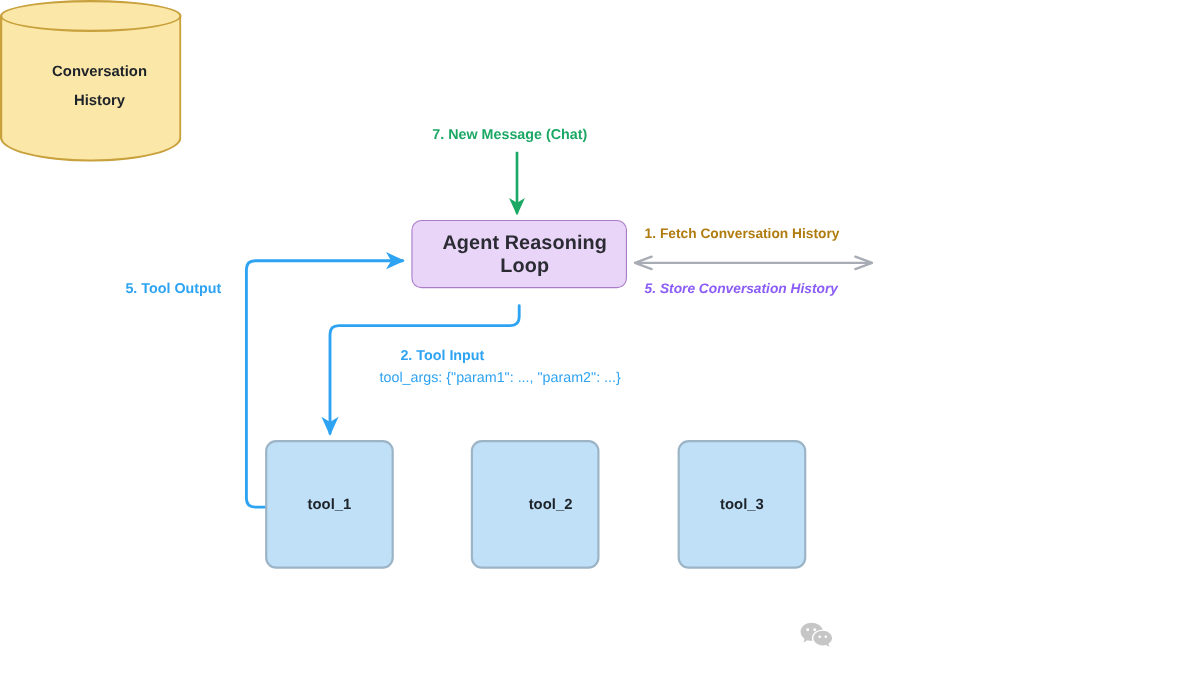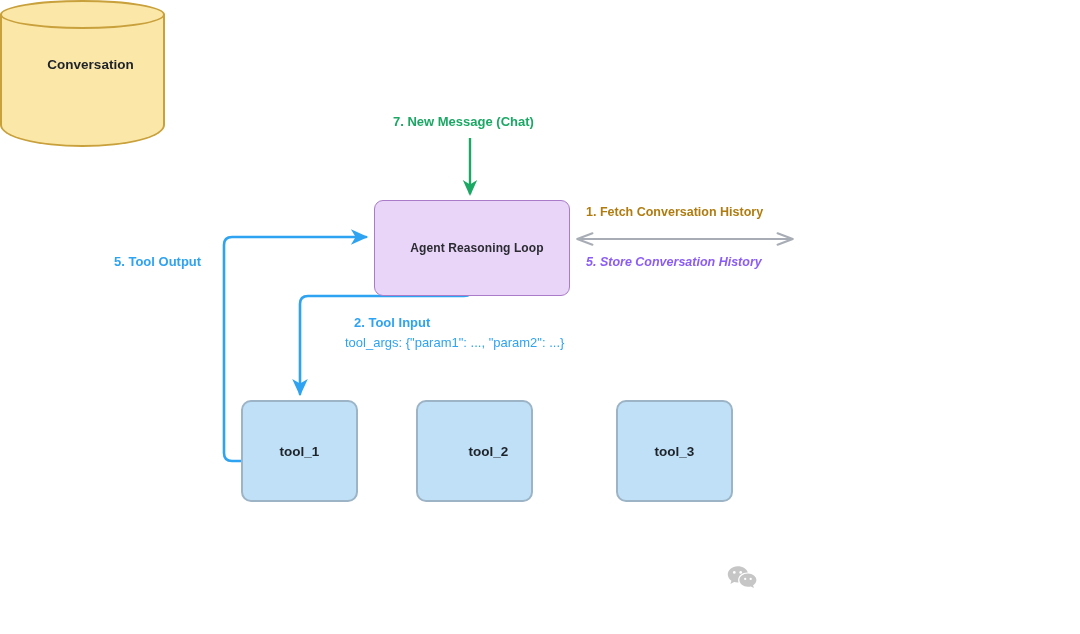--- a/index.html
+++ b/index.html
@@ -27,45 +27,45 @@
     align-items: center;
     justify-content: center;
     text-align: center;
   }
 
   
   #agent-box {
     left: 374px;
     top: 200px;
     width: 196px;
-    height: 96px;
+    height: 62px;
     background: #e9d5f7;
     border: 1.6px solid #a97bc9;
     border-radius: 9px;
     color: #2b2b33;
-    font-size: 12px;
+    font-size: 18px;
     font-weight: bold;
     letter-spacing: .1px;
     padding-left: 10px;
   }
 
   
   .tool-box {
     top: 400px;
     width: 117px;
-    height: 102px;
+    height: 117px;
     background: #bfe0f7;
     border: 2px solid #9cb4c6;
     border-radius: 10px;
     color: #1e2229;
     font-size: 13.5px;
     font-weight: bold;
   }
   #tool-box-1 { left: 241px; }
-  #tool-box-2 { left: 416px; padding-left: 28px; }
+  #tool-box-2 { left: 428px; padding-left: 28px; }
   #tool-box-3 { left: 616px; }
 
   
   #history-cylinder {
     left: 800px;
     top: 164px;
     width: 165px;
     height: 147px;
   }
   #history-cylinder .cyl-body {
@@ -135,21 +135,21 @@
   #tool-input-block {
     position: absolute;
     left: 345px;
     top: 313px;
     color: #2ea3f2;
     white-space: nowrap;
   }
   #tool-input-block .ti-title {
     font-size: 13px;
     font-weight: bold;
-    margin-left: 9px;
+    margin-left: 19px;
     line-height: 19px;
   }
   #tool-input-block .ti-line {
     font-size: 13px;
     font-weight: normal;
     line-height: 21px;
   }
 
   
   #watermark {
@@ -202,20 +202,21 @@
 
 <div class="node tool-box" id="tool-box-2">tool_2</div>
 
 <div class="node tool-box" id="tool-box-3">tool_3</div>
 
 <div id="history-cylinder">
   <div class="cyl-body"></div>
   <div class="cyl-top"></div>
   <div class="cyl-label">
     <div>Conversation</div>
+    <div>History</div>
   </div>
 </div>
 
 <div class="edge-label" id="label-new-message">7. New Message (Chat)</div>
 
 <div class="edge-label" id="label-fetch">1. Fetch Conversation History</div>
 
 <div class="edge-label" id="label-store">5. Store Conversation History</div>
 
 <div class="edge-label" id="label-tool-output">5. Tool Output</div>

